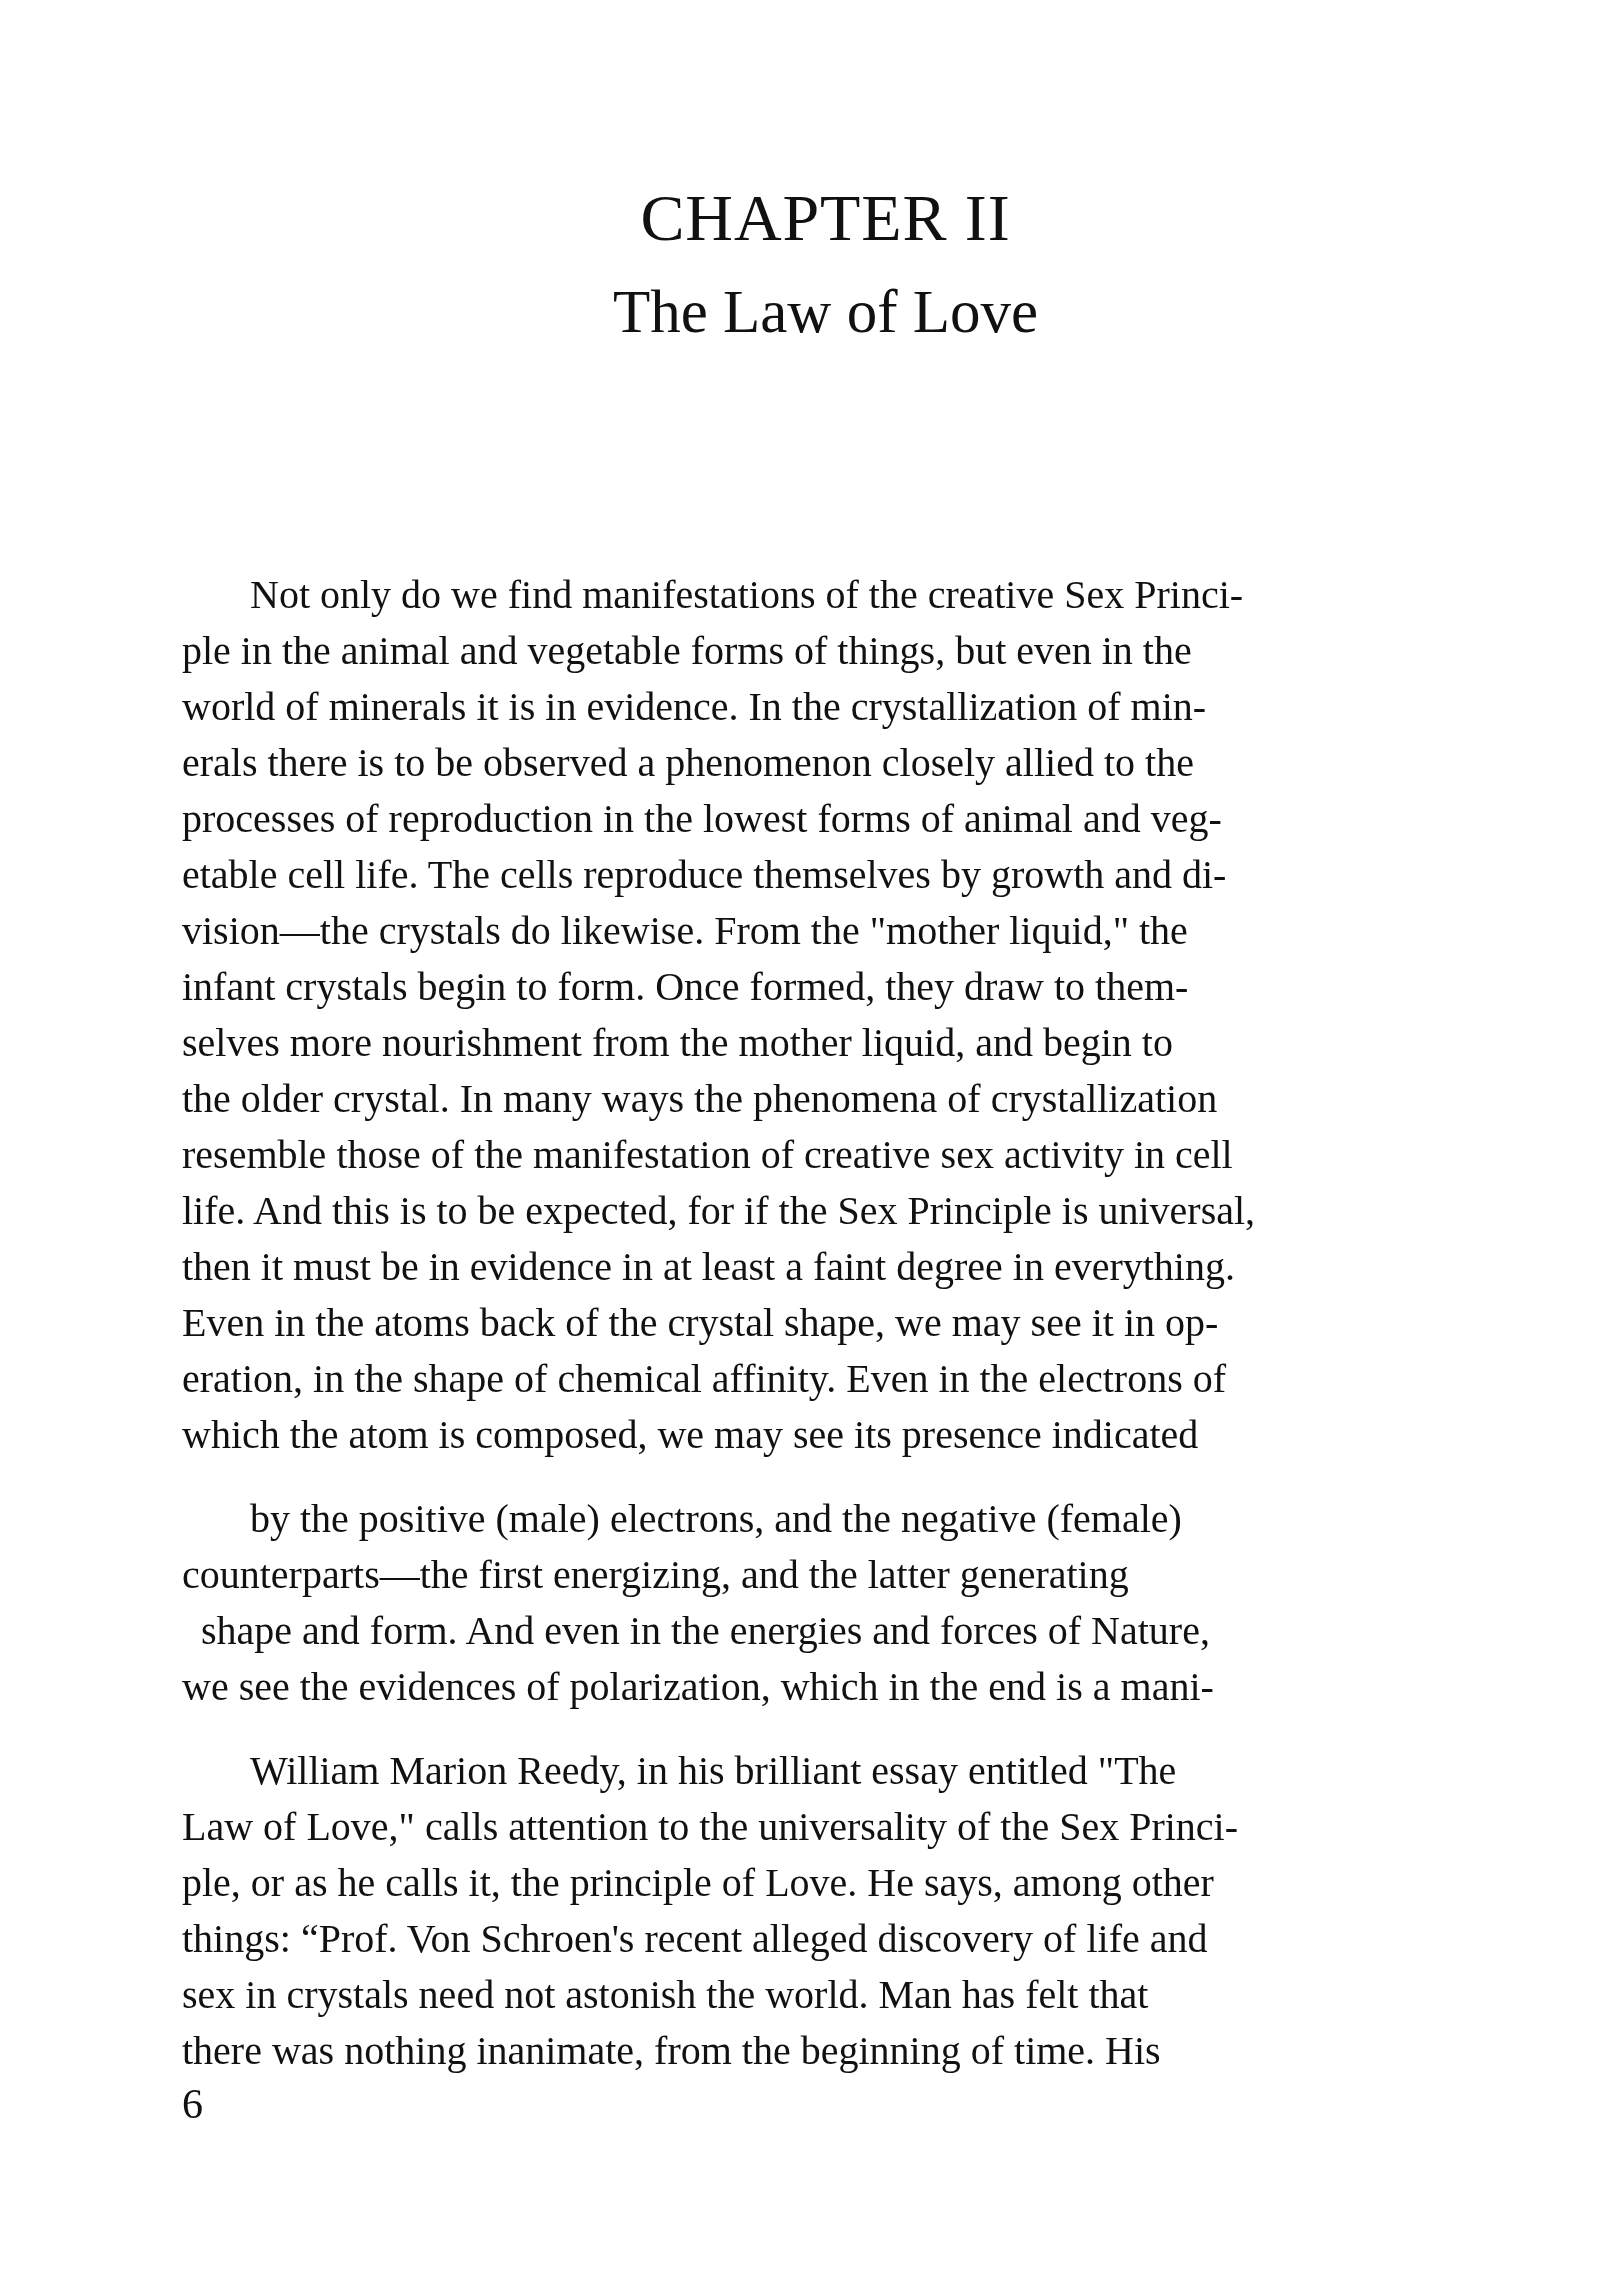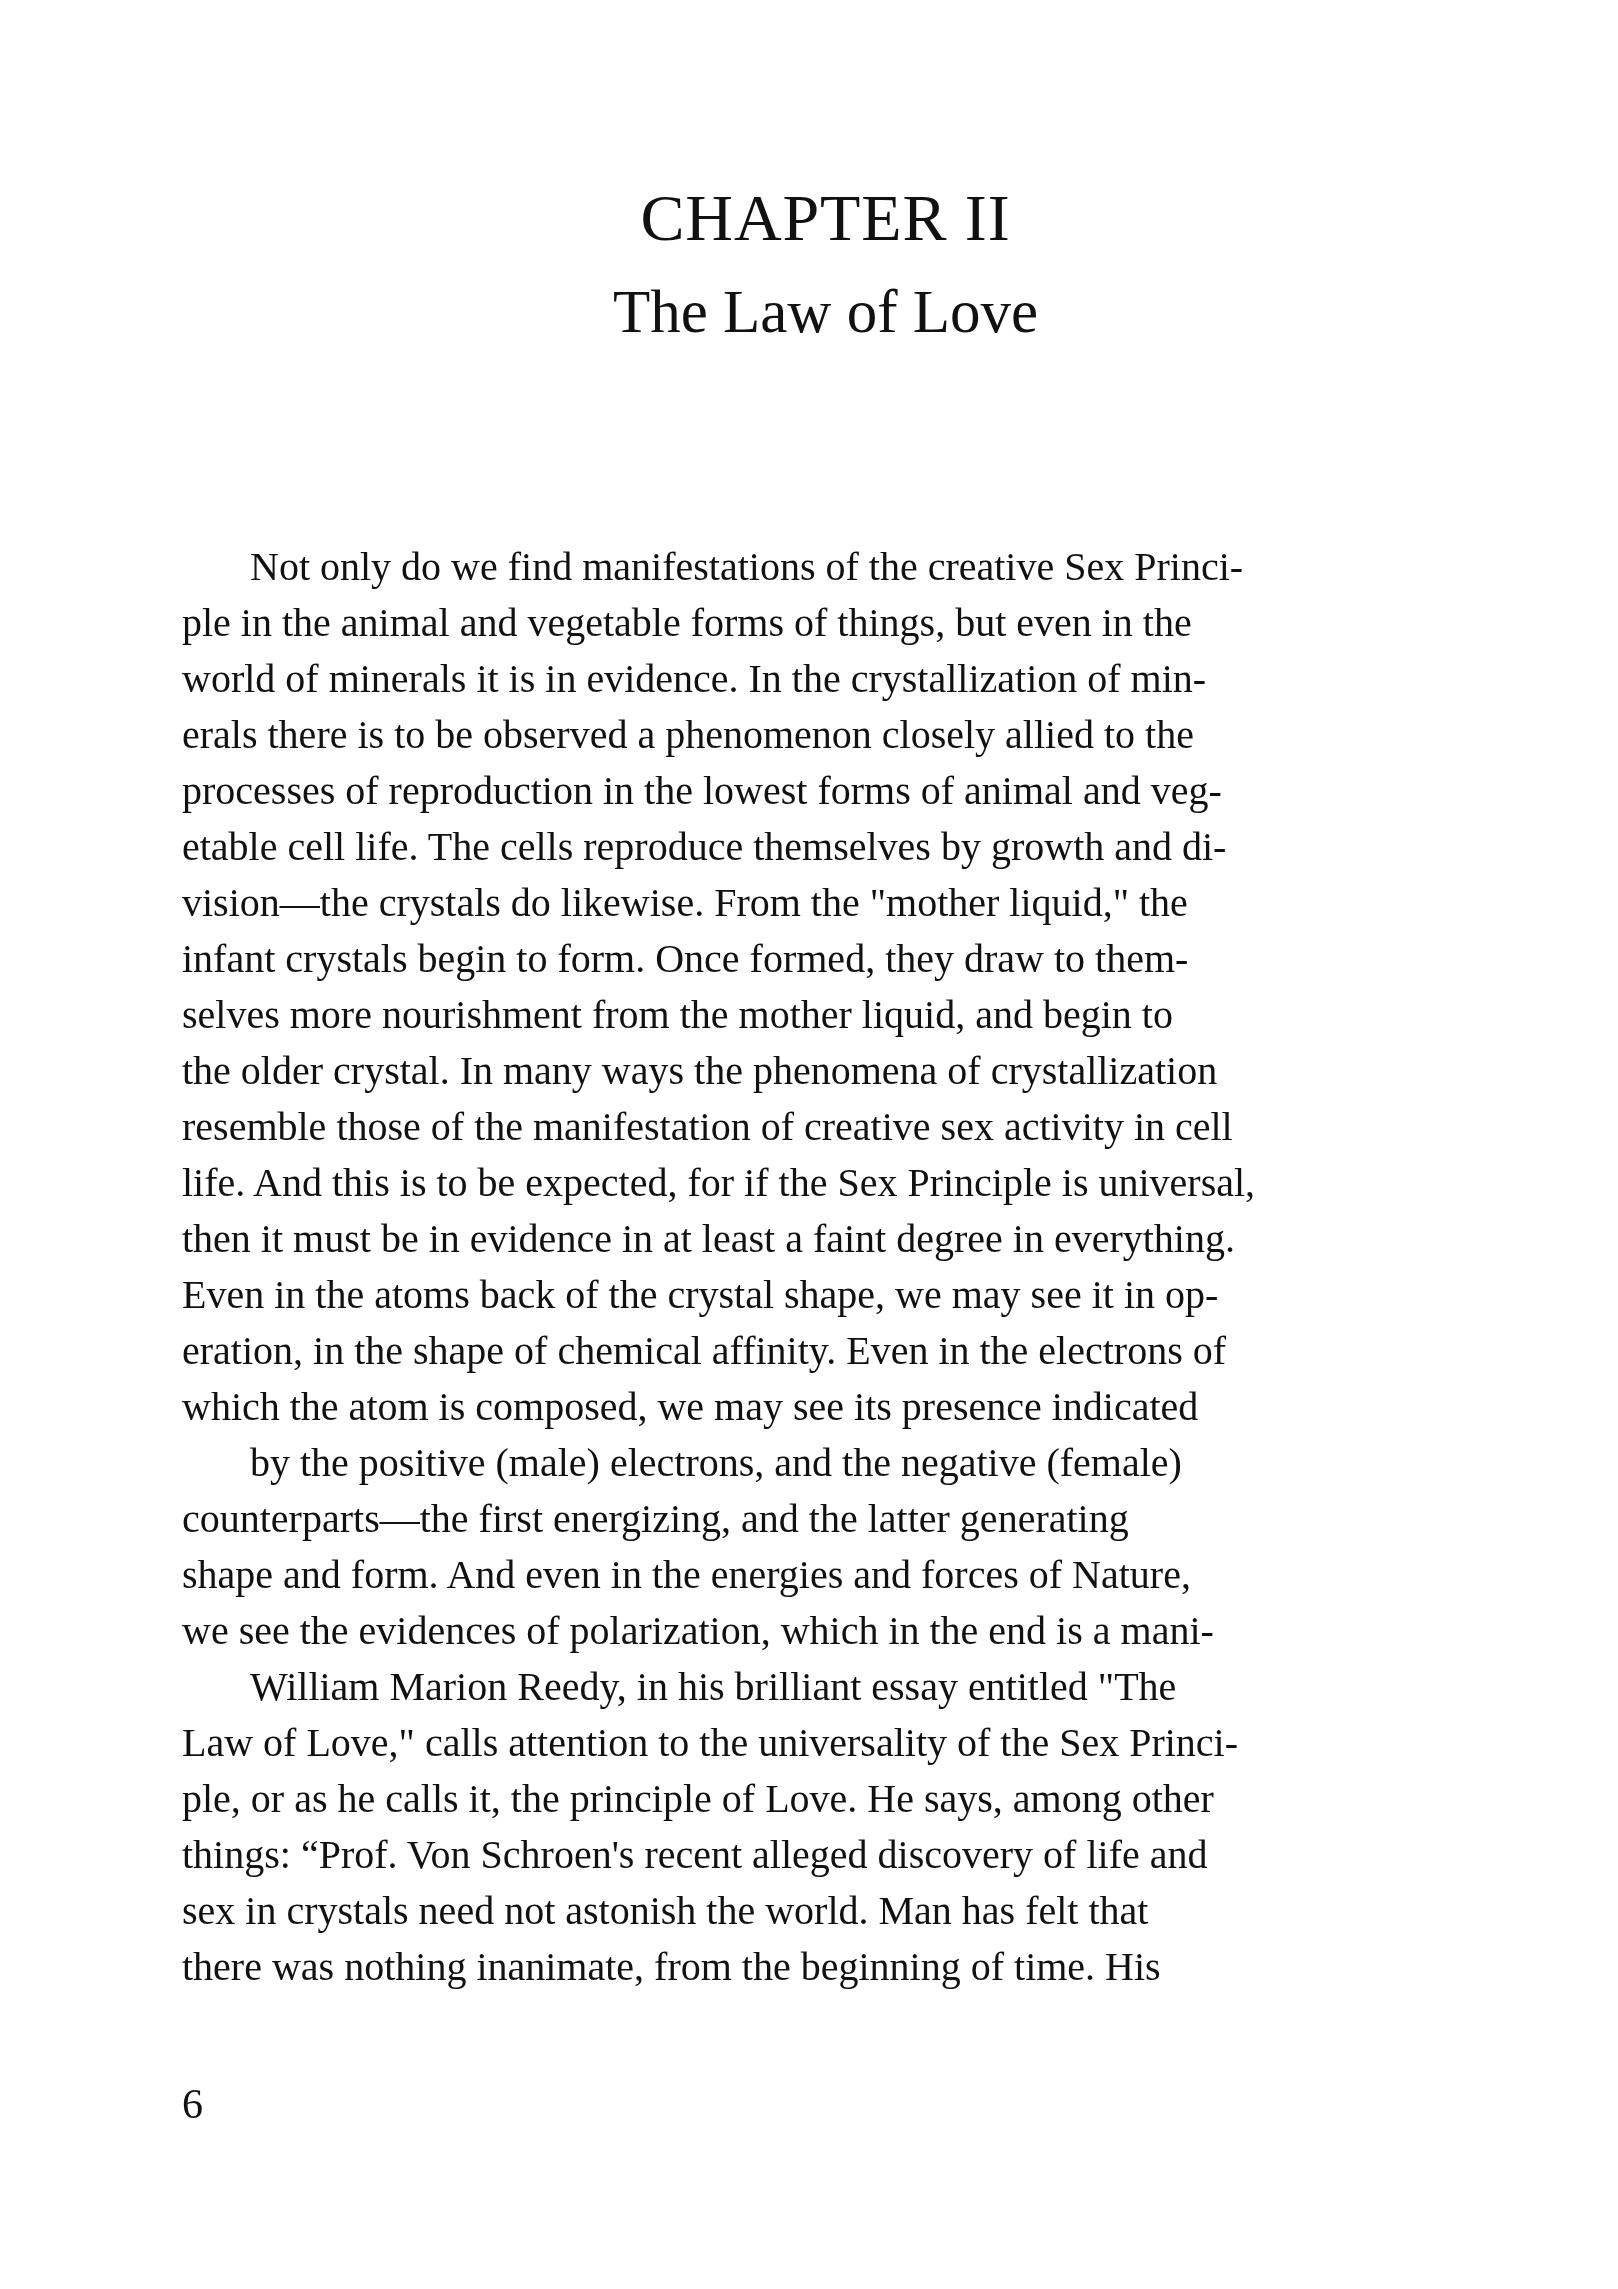--- a/index.html
+++ b/index.html
@@ -51,20 +51,21 @@
       display: block;
       font-size: 40px;
       line-height: 56px;
       height: 56px;
       white-space: nowrap;
       text-align: justify;
       text-align-last: justify;
     }
     .line.indent {
       padding-left: 68px;
+      margin-top: 28px;
     }
     .line.last {
       text-align-last: left;
     }
     .page-number {
       position: absolute;
       left: 166px;
       top: 2077px;
       font-size: 42px;
       line-height: 55px;
@@ -94,21 +95,21 @@
         <span class="line" style="word-spacing: 0px; text-align: left; text-align-last: left;">resemble those of the manifestation of creative sex activity in cell</span>
         <span class="line" style="word-spacing: 0px; text-align: right; text-align-last: left;">life. And this is to be expected, for if the Sex Principle is universal,</span>
         <span class="line" style="word-spacing: 0px; text-align: left; text-align-last: left;">then it must be in evidence in at least a faint degree in everything.</span>
         <span class="line" style="word-spacing: 0px; text-align: left; text-align-last: left;">Even in the atoms back of the crystal shape, we may see it in op-</span>
         <span class="line" style="word-spacing: 0px; text-align: left; text-align-last: left;">eration, in the shape of chemical affinity. Even in the electrons of</span>
         <span class="line last">which the atom is composed, we may see its presence indicated</span>
       </div>
       <div>
         <span class="line indent" style="word-spacing: 0px; text-align: left; text-align-last: left;">by the positive (male) electrons, and the negative (female)</span>
         <span class="line" style="word-spacing: 0px; text-align: left; text-align-last: left;">counterparts—the first energizing, and the latter generating</span>
-        <span class="line" style="word-spacing: 0px; text-align: right; text-align-last: left;">shape and form. And even in the energies and forces of Nature,</span>
+        <span class="line" style="word-spacing: 0px; text-align: right; text-align-last: left; margin-left: 19px;">shape and form. And even in the energies and forces of Nature,</span>
         <span class="line" style="word-spacing: 0px; text-align: left; text-align-last: left;">we see the evidences of polarization, which in the end is a mani-</span>
       </div>
       <div>
         <span class="line indent" style="word-spacing: 0px; text-align: left; text-align-last: left;">William Marion Reedy, in his brilliant essay entitled "The</span>
         <span class="line" style="word-spacing: 0px; text-align: left; text-align-last: left;">Law of Love," calls attention to the universality of the Sex Princi-</span>
         <span class="line" style="word-spacing: 0px; text-align: left; text-align-last: left;">ple, or as he calls it, the principle of Love. He says, among other</span>
         <span class="line" style="word-spacing: 0px; text-align: left; text-align-last: left;">things: “Prof. Von Schroen's recent alleged discovery of life and</span>
         <span class="line" style="word-spacing: 0px; text-align: left; text-align-last: left;">sex in crystals need not astonish the world. Man has felt that</span>
         <span class="line" style="word-spacing: 0px; text-align: left; text-align-last: left;">there was nothing inanimate, from the beginning of time. His</span>
       </div>

